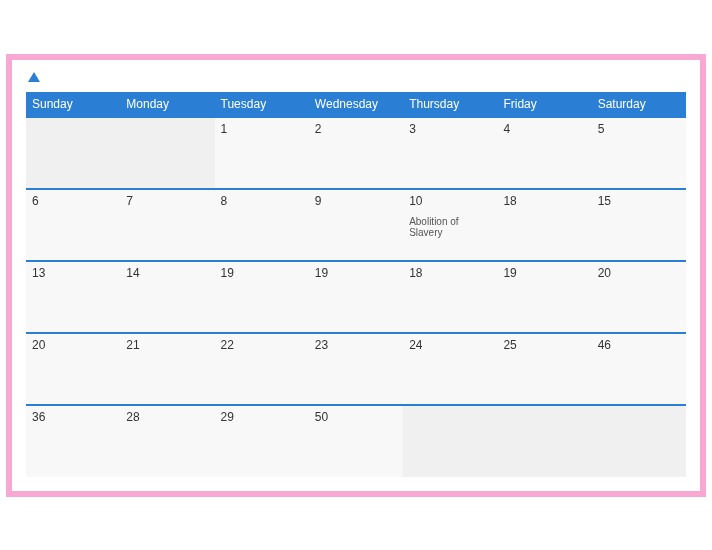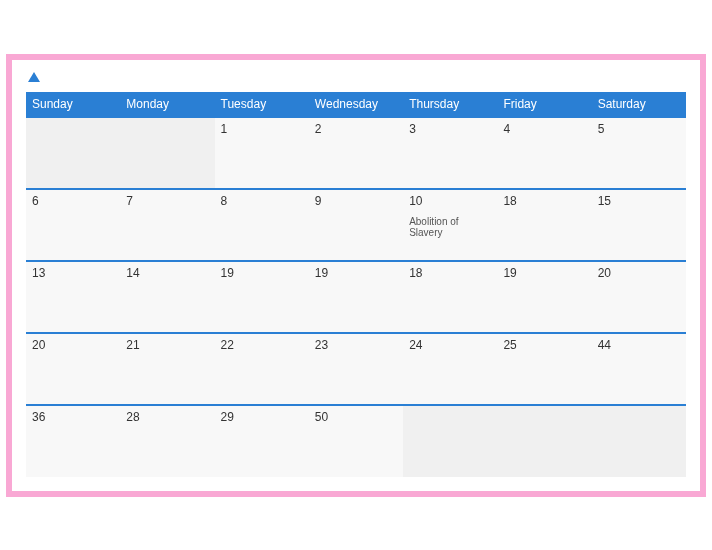--- a/index.html
+++ b/index.html
@@ -212,21 +212,21 @@
           <td>
             <span class="day-number">23</span>
           </td>
           <td>
             <span class="day-number">24</span>
           </td>
           <td>
             <span class="day-number">25</span>
           </td>
           <td>
-            <span class="day-number">44</span>
+            <span class="day-number">46</span>
           </td>
         </tr>
         <tr>
           <td>
             <span class="day-number">36</span>
           </td>
           <td>
             <span class="day-number">28</span>
           </td>
           <td>

